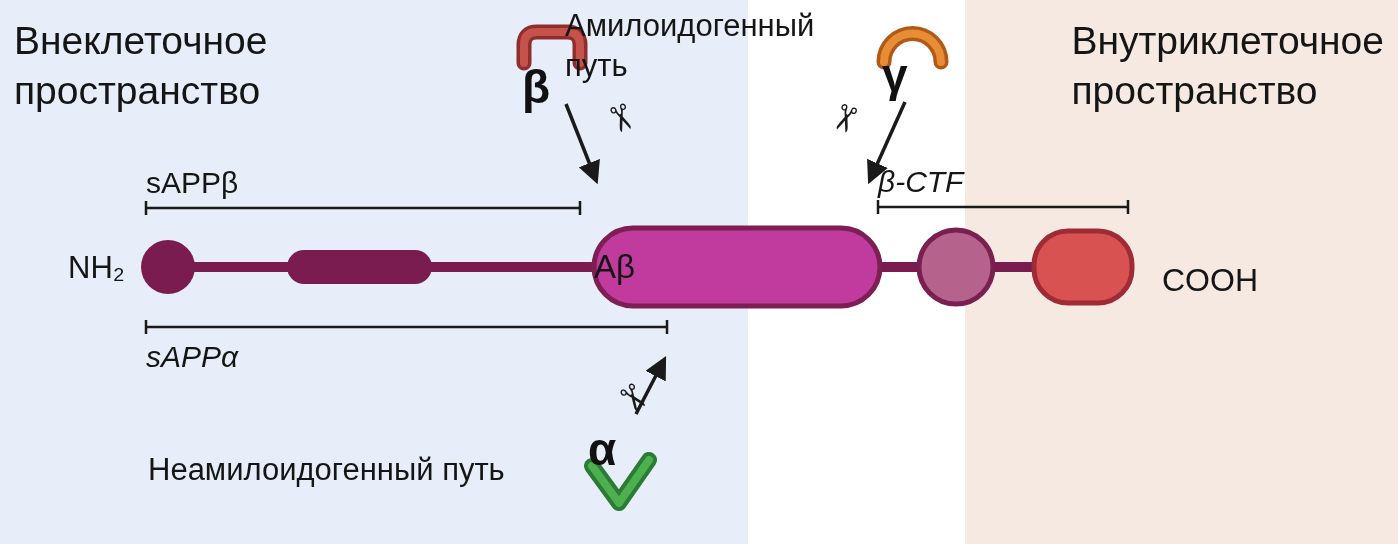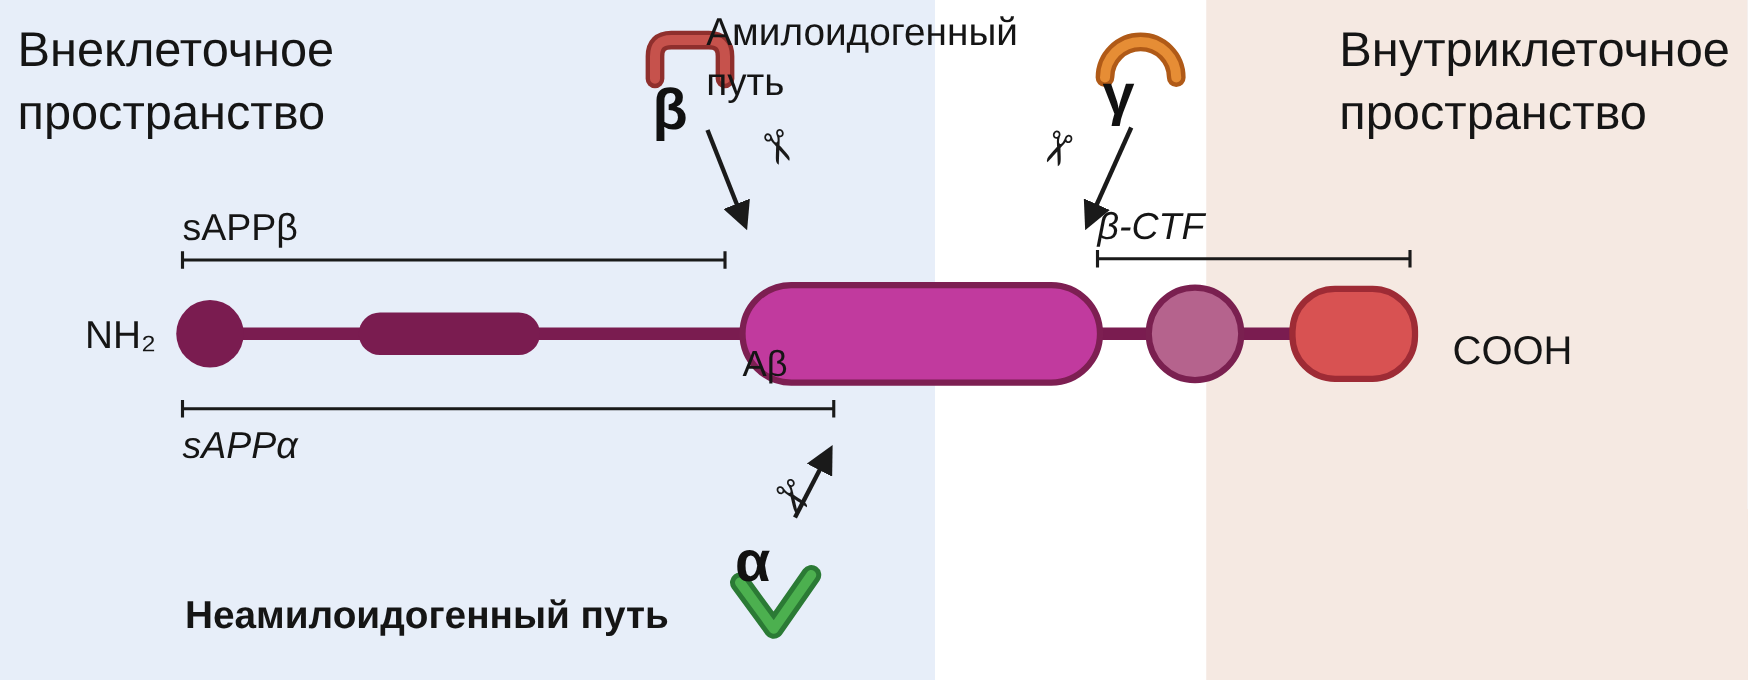--- a/index.html
+++ b/index.html
@@ -11,21 +11,21 @@
   .bg{position:absolute;top:0;height:544px;}
   .bg-left{left:0;width:748px;background:#e7eef9;}
   .bg-right{left:965px;width:433px;background:#f5e9e2;}
   .lbl{position:absolute;color:#151515;line-height:1.28;white-space:pre-line;}
   .region-lbl{font-size:39px;top:16px;}
   .right-align{text-align:left;}
   .center{}
   .pathway-lbl{font-size:31px;}
   .chem-lbl{font-size:31px;}
   .bracket-lbl{font-size:30px;}
-  .abeta-lbl{font-size:29px;margin-top:28px;}
+  .abeta-lbl{font-size:33px;}
   .greek{font-size:46px;font-weight:bold;color:#111;}
   .scissors{position:absolute;font-size:36px;color:#1a1a1a;font-family:"DejaVu Sans",sans-serif;}
   svg{position:absolute;left:0;top:0;}
 </style>
 </head>
 <body>
 
 <div class="bg bg-left"></div>
 <div class="bg bg-right"></div>
 
@@ -72,21 +72,21 @@
   </g>
 </svg>
 
 <div class="lbl region-lbl" style="left:14px;">Внеклеточное
 пространство</div>
 <div class="lbl region-lbl right-align" style="right:14px;">Внутриклеточное
 пространство</div>
 
 <div class="lbl pathway-lbl center" style="left:565px;top:6px;width:340px;">Амилоидогенный
 путь</div>
-<div class="lbl pathway-lbl" style="left:148px;top:472px;font-weight:bold;">Неамилоидогенный путь</div>
+<div class="lbl pathway-lbl" style="left:148px;top:450px;">Неамилоидогенный путь</div>
 
 <div class="lbl chem-lbl" style="left:52px;top:248px;margin-left:16px;">NH₂</div>
 <div class="lbl chem-lbl" style="left:1162px;top:248px;font-size:32px;margin-top:12px;">COOH</div>
 
 <div class="lbl bracket-lbl center" style="left:146px;top:164px;width:434px;">sAPPβ</div>
 <div class="lbl bracket-lbl center" style="left:146px;top:338px;width:521px;font-style:italic;">sAPPα</div>
 <div class="lbl bracket-lbl center" style="left:878px;top:163px;width:250px;font-style:italic;">β-CTF</div>
 
 <div class="lbl abeta-lbl center" style="left:594px;top:246px;width:286px;">Aβ</div>
 

